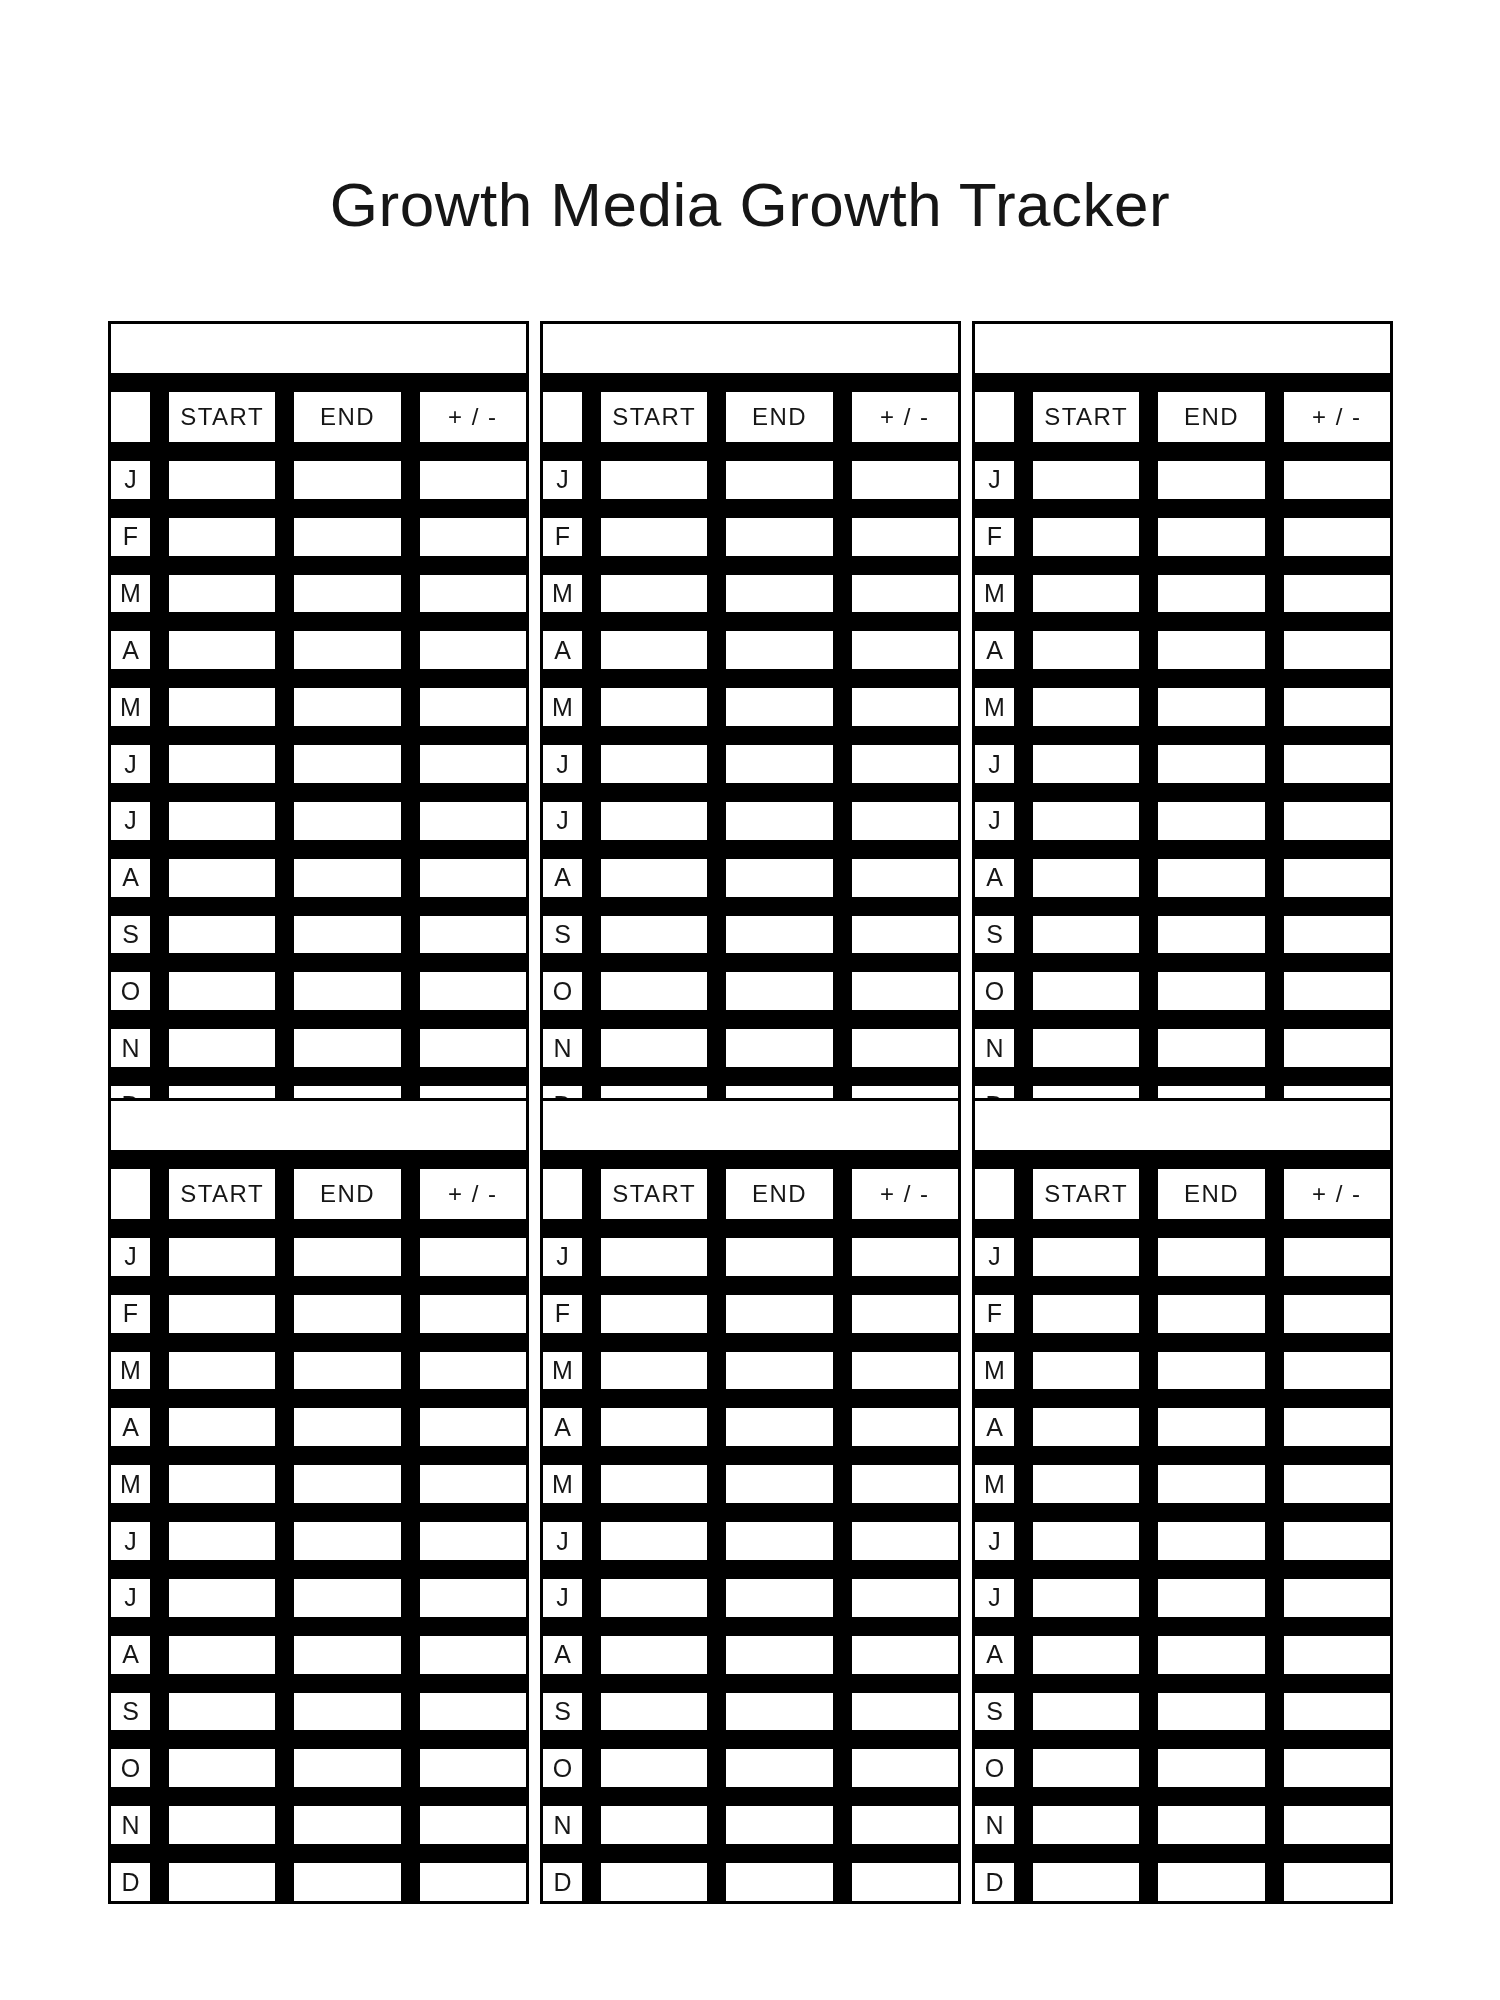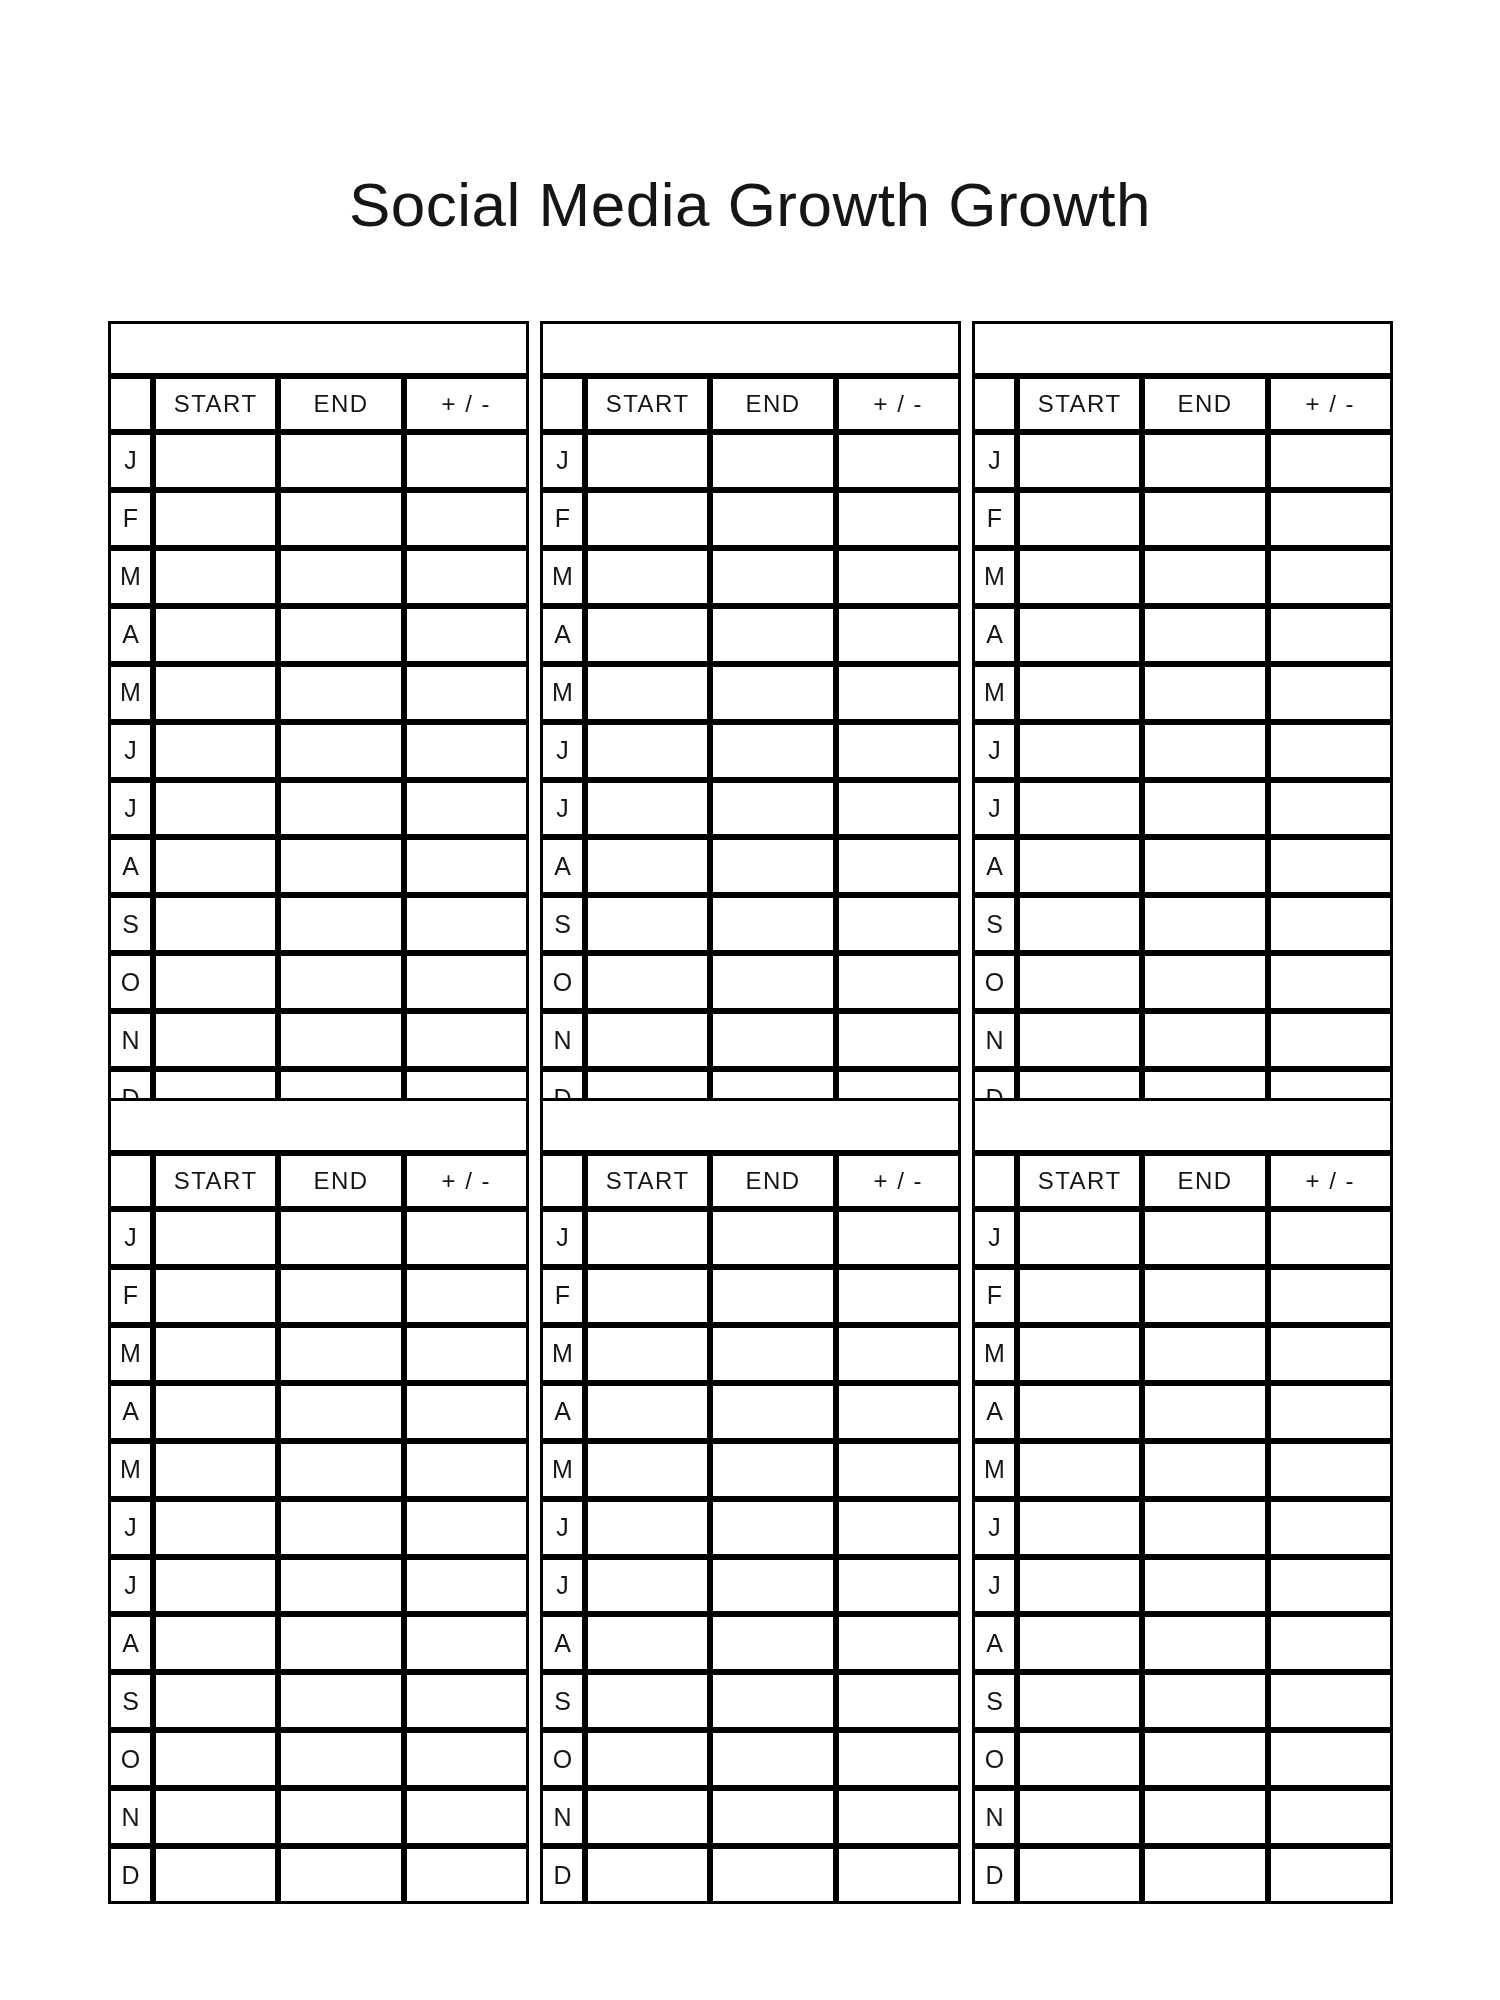--- a/index.html
+++ b/index.html
@@ -36,21 +36,21 @@
   .tracker {
     position: absolute;
     width: 421px;
     height: 806px;
     box-sizing: border-box;
     border: 3px solid var(--line);
     background: var(--line);
     display: grid;
     grid-template-columns: 39px 1fr 1fr 1fr;
     grid-template-rows: 49px 50px repeat(12, 1fr);
-    gap: 6px;
+    gap: 19px;
   }
   .cell {
     background: var(--bg);
     display: flex;
     align-items: center;
     justify-content: center;
     overflow: hidden;
   }
   .platform-cell { grid-column: 1 / -1; }
   .header-cell {
@@ -69,21 +69,21 @@
   
   .r1 { top: 321px; }
   .r2 { top: 1098px; }
   .c1 { left: 108px; }
   .c2 { left: 540px; }
   .c3 { left: 972px; }
 </style>
 </head>
 <body>
 
-<h1 class="page-title">Social Media Growth Growth</h1>
+<h1 class="page-title">Growth Media Growth Tracker</h1>
 
 <div class="tracker r1 c1">
     <div class="cell platform-cell"></div>
     <div class="cell corner-cell"></div>
     <div class="cell header-cell">START</div>
     <div class="cell header-cell">END</div>
     <div class="cell header-cell">+ / -</div>
     <div class="cell month-cell">J</div>
     <div class="cell entry-cell"></div>
     <div class="cell entry-cell"></div>

